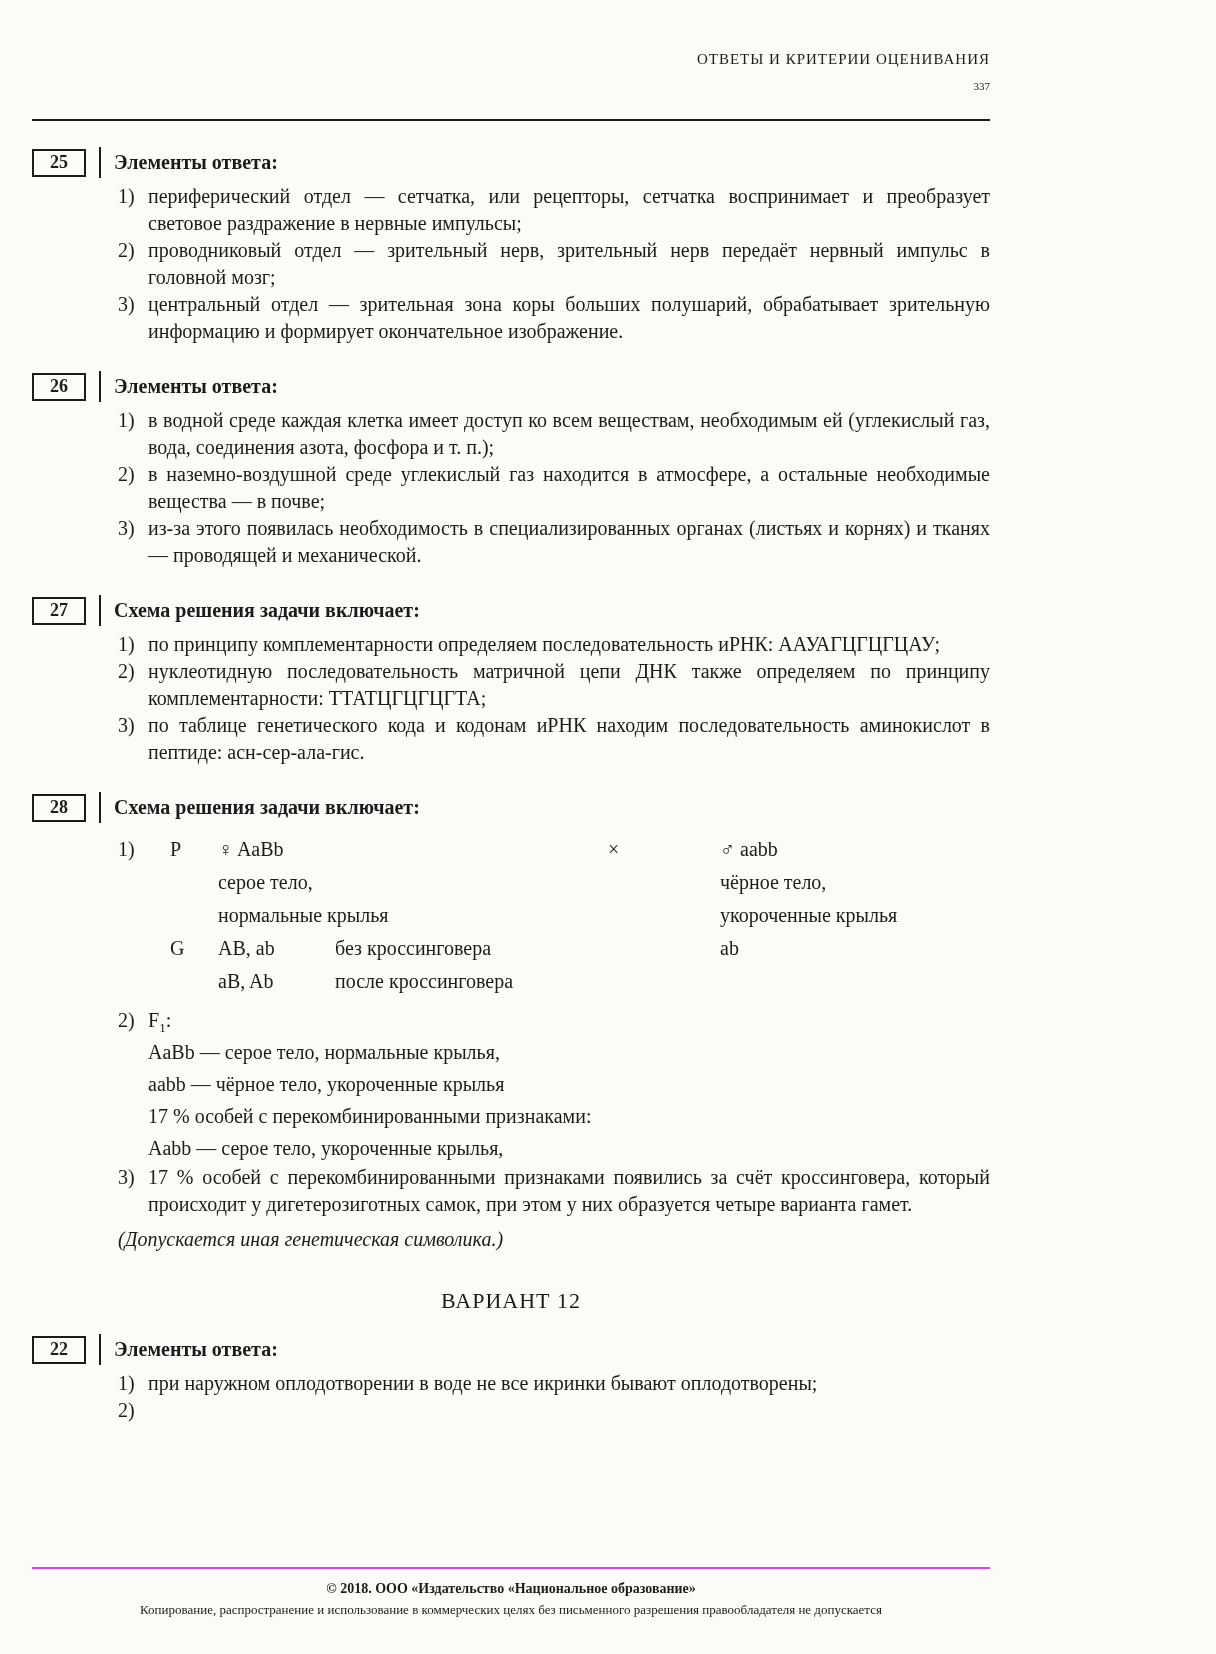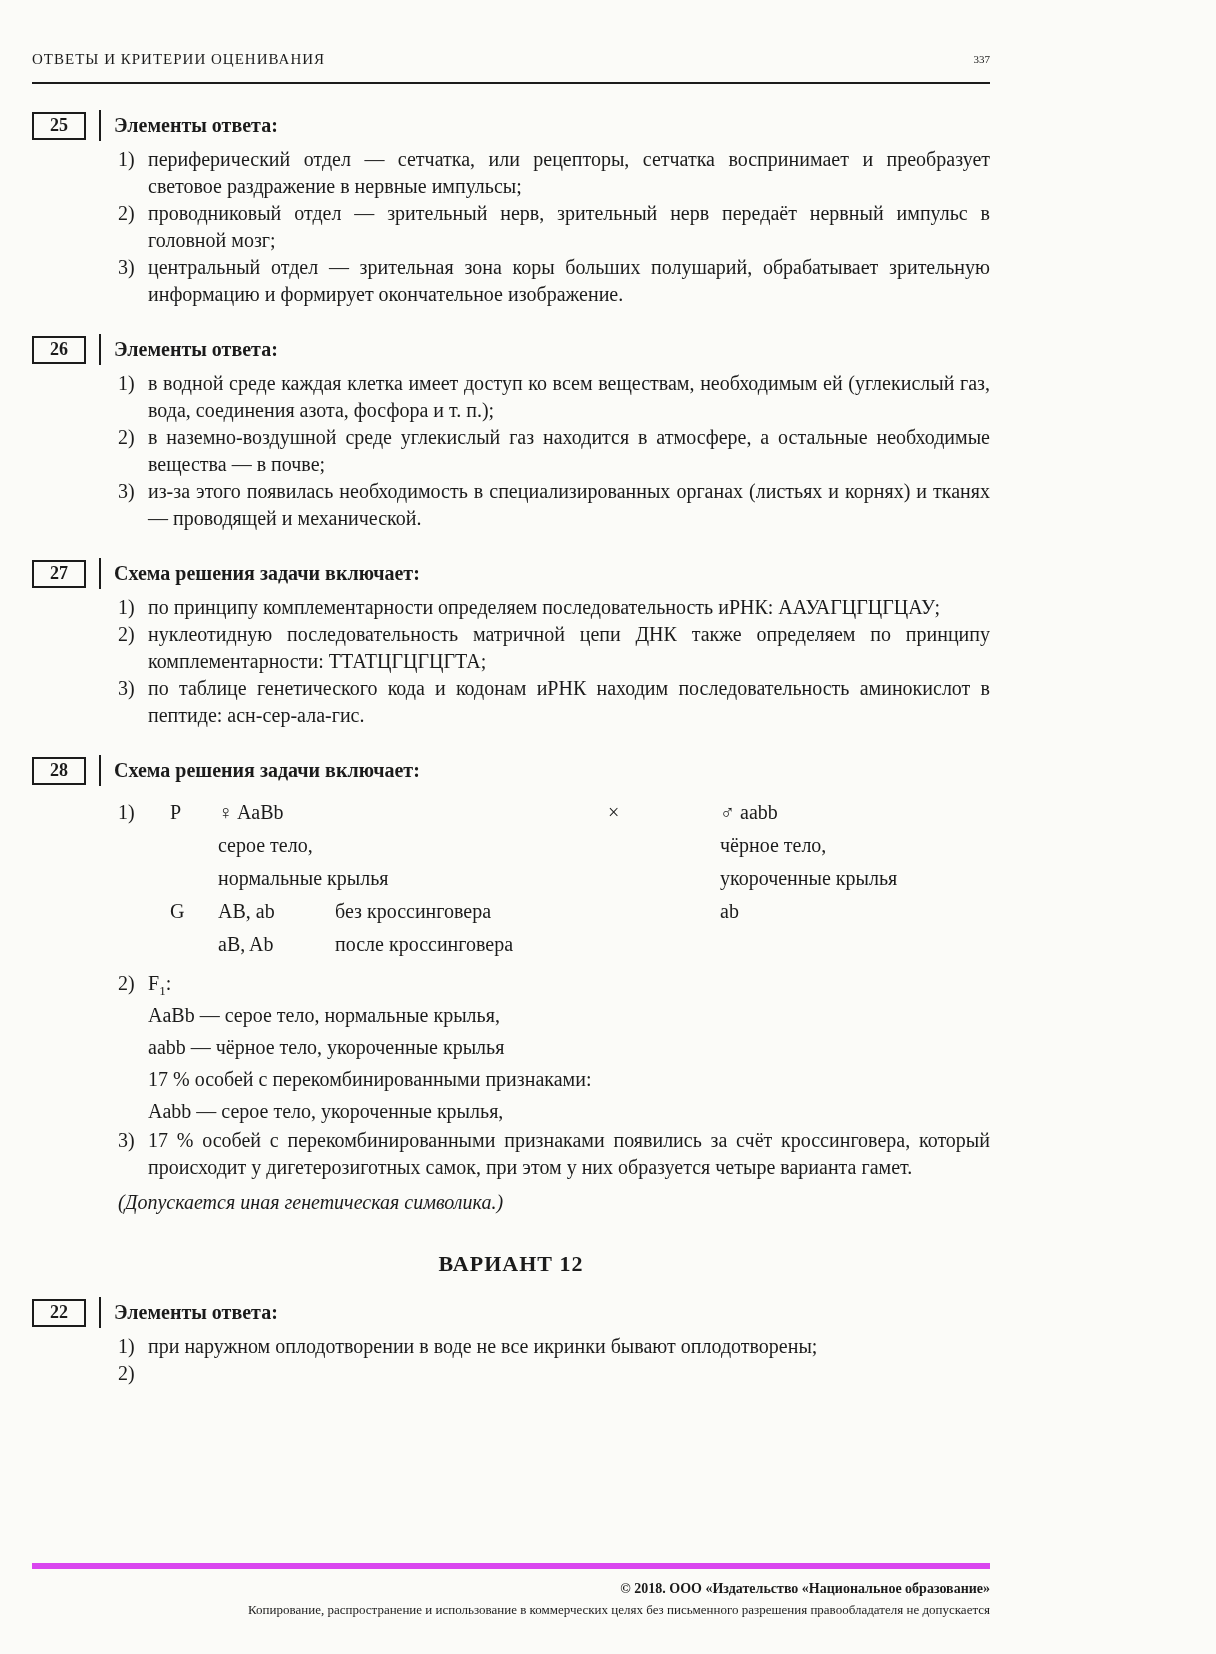--- a/index.html
+++ b/index.html
@@ -9,21 +9,21 @@
     margin: 0 auto;
     background: #fbfbf8;
     color: #1b1b1b;
     font-family: "Liberation Serif", "DejaVu Serif", serif;
     font-size: 20px; line-height: 27px;
     padding: 46px 226px 34px 32px;
     display: flex; flex-direction: column;
     overflow: hidden;
   }
   .header { display: flex; justify-content: space-between; align-items: flex-end;
-            border-bottom: 2px solid #1b1b1b; padding-bottom: 9px; }
+            border-bottom: 2px solid #1b1b1b; padding-bottom: 19px; flex-direction: column; }
   .header-title { font-size: 15px; letter-spacing: 1px; }
   .header-page  { font-size: 11px; }
 
   .question { margin-top: 26px; }
   .q-head { display: flex; align-items: center; }
   .q-numbox { width: 54px; height: 28px; border: 2px solid #1b1b1b;
               display: flex; align-items: center; justify-content: center;
               font-weight: bold; font-size: 18px; flex: 0 0 auto; }
   .q-vbar { width: 2px; height: 31px; background: #1b1b1b; margin-left: 13px; flex: 0 0 auto; }
   .q-heading { font-weight: bold; margin-left: 13px; }
@@ -37,26 +37,26 @@
                line-height: 33px; }
   .gam { display: inline-block; width: 112px; }
 
   .f1-lines { padding-left: 30px; }
   .f1-lines .f1-line { line-height: 32px; }
   .f1-item { line-height: 32px; }
   sub { font-size: 13px; line-height: 0; }
 
   .q-note { margin-top: 8px; font-style: italic; }
 
-  .variant-heading { text-align: center; font-weight: bold; font-size: 22px;
+  .variant-heading { text-align: center; font-weight: normal; font-size: 22px;
                      letter-spacing: 1px; margin-top: 34px; }
   .variant-heading + .question { margin-top: 20px; }
 
-  .footer { margin-top: auto; border-top: 6px solid #d946ef; padding-top: 9px;
-            text-align: right; }
+  .footer { margin-top: auto; border-top: 2px solid #d946ef; padding-top: 9px;
+            text-align: center; }
   .footer-line1 { font-size: 14px; font-weight: bold; line-height: 22px; }
   .footer-line2 { font-size: 13px; line-height: 20px; }
 </style>
 </head>
 <body>
 
 <div class="page">
 
   <div class="header">
     <span class="header-title">ОТВЕТЫ И КРИТЕРИИ ОЦЕНИВАНИЯ</span>

